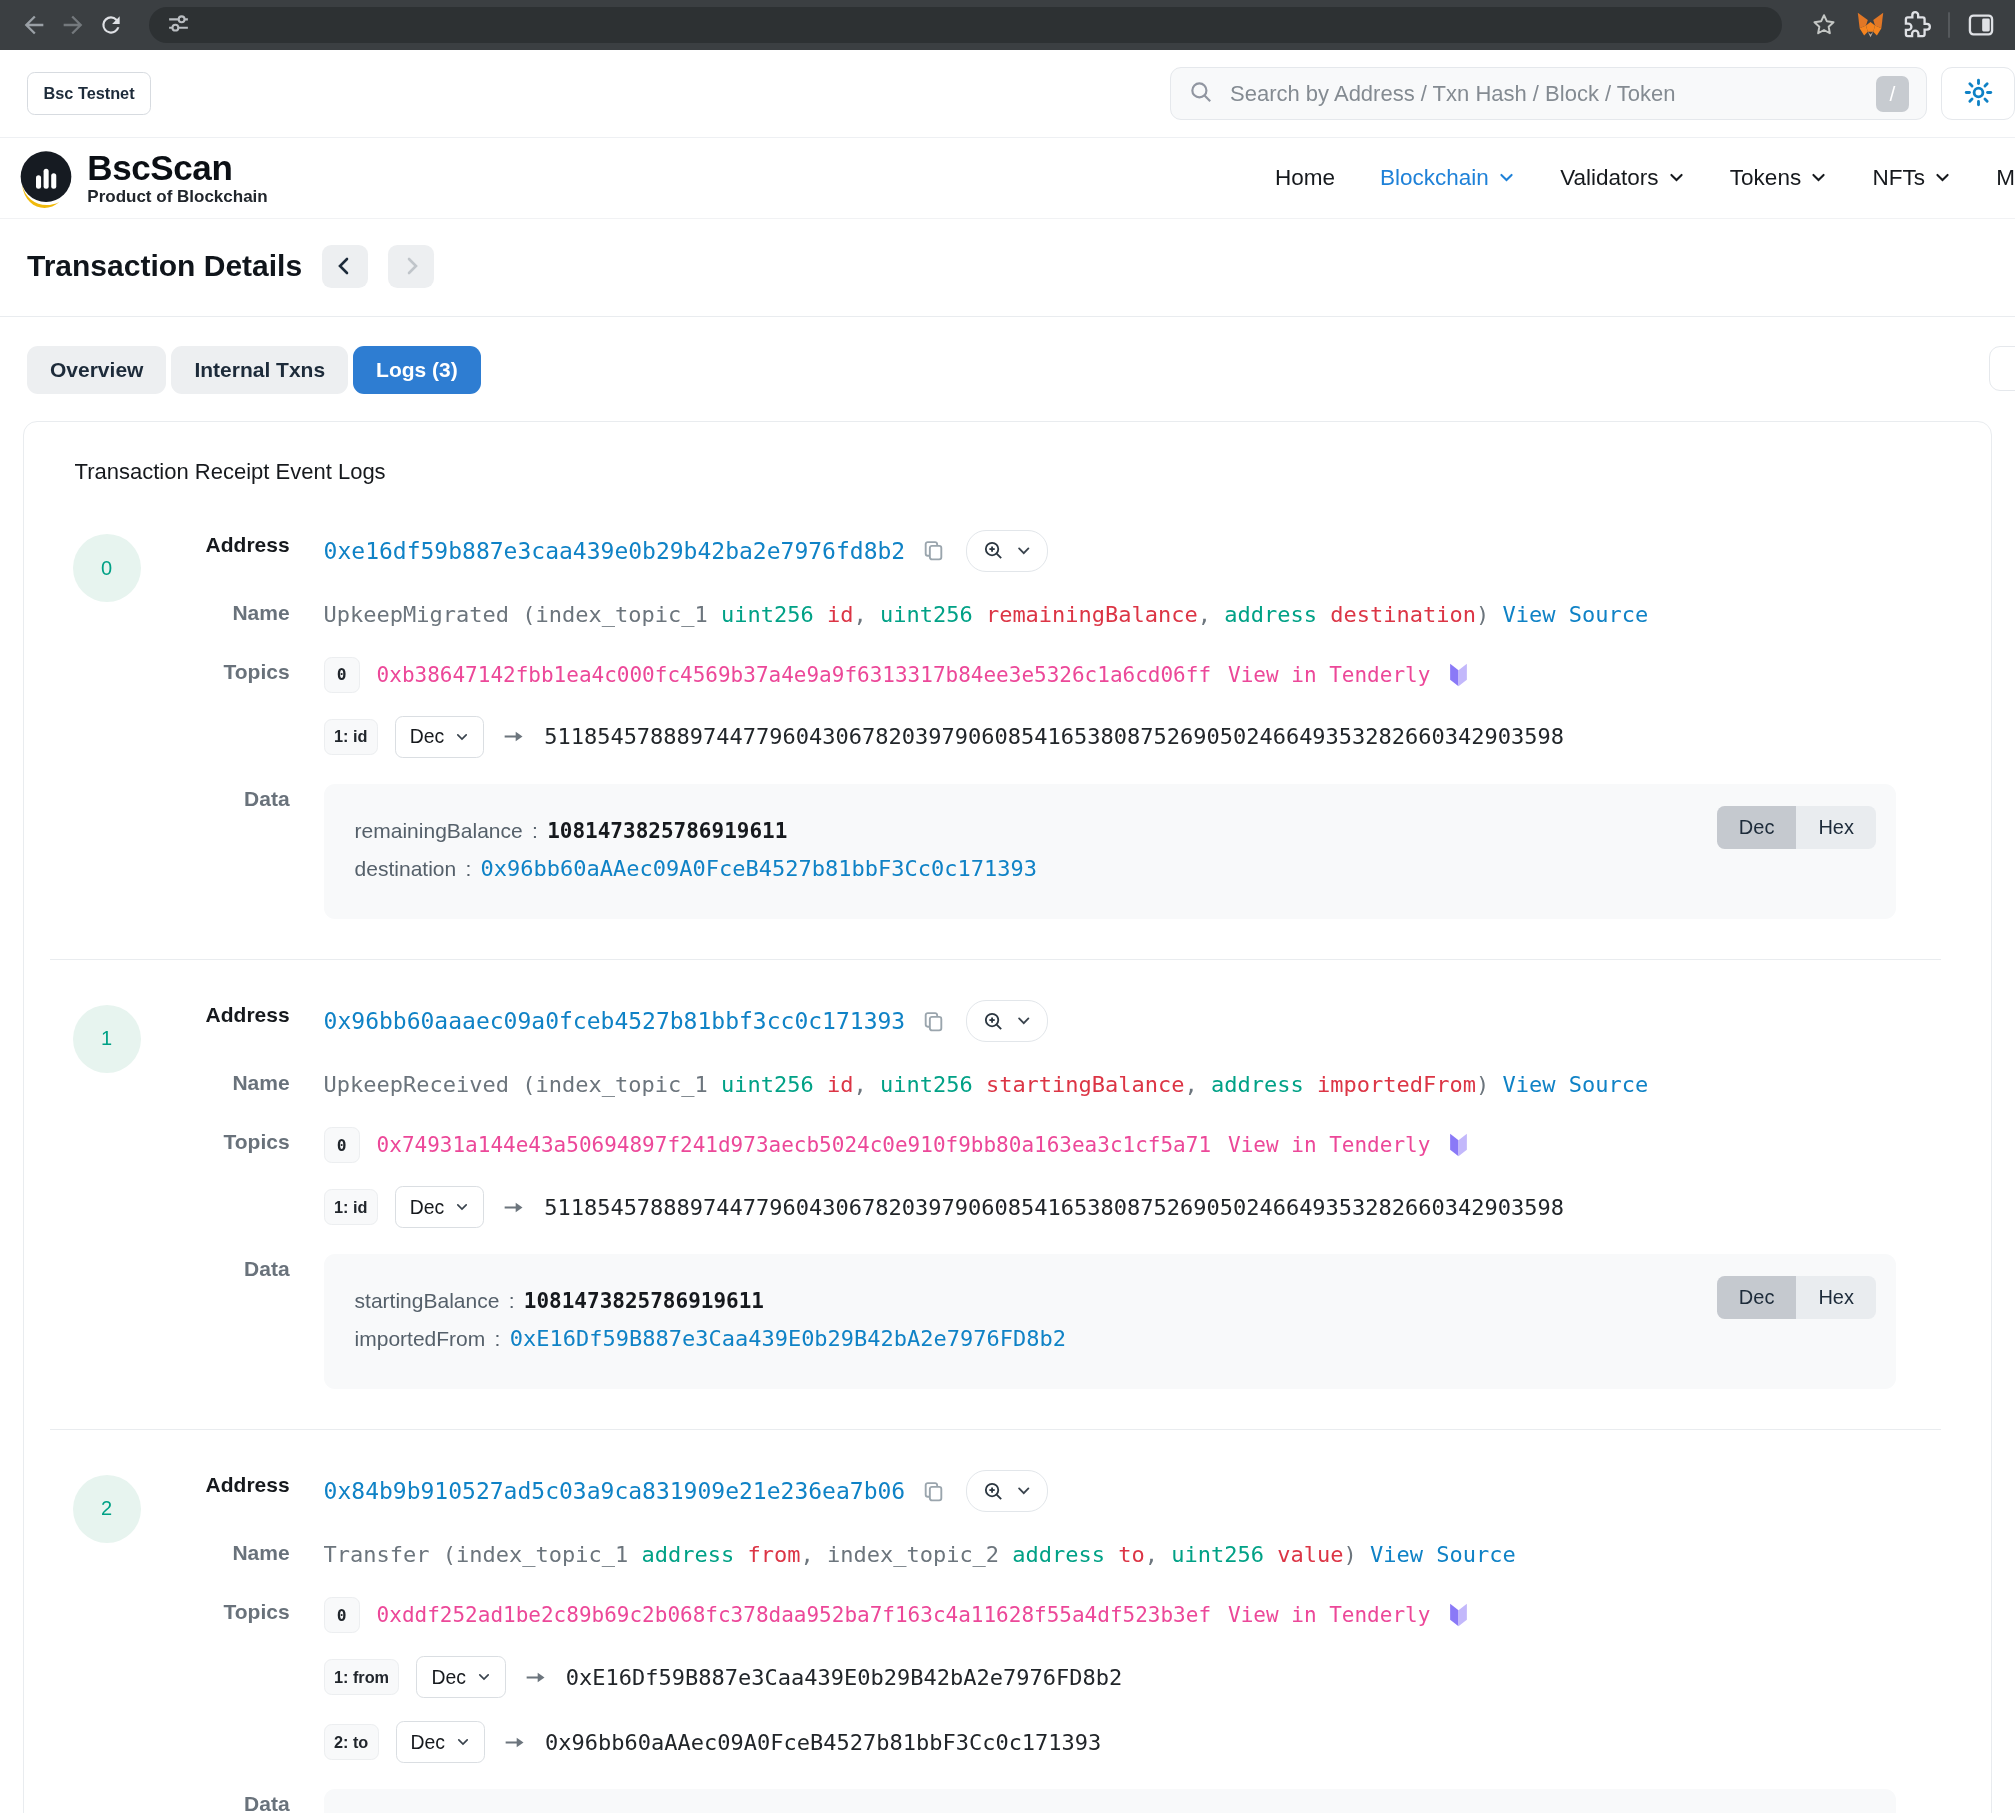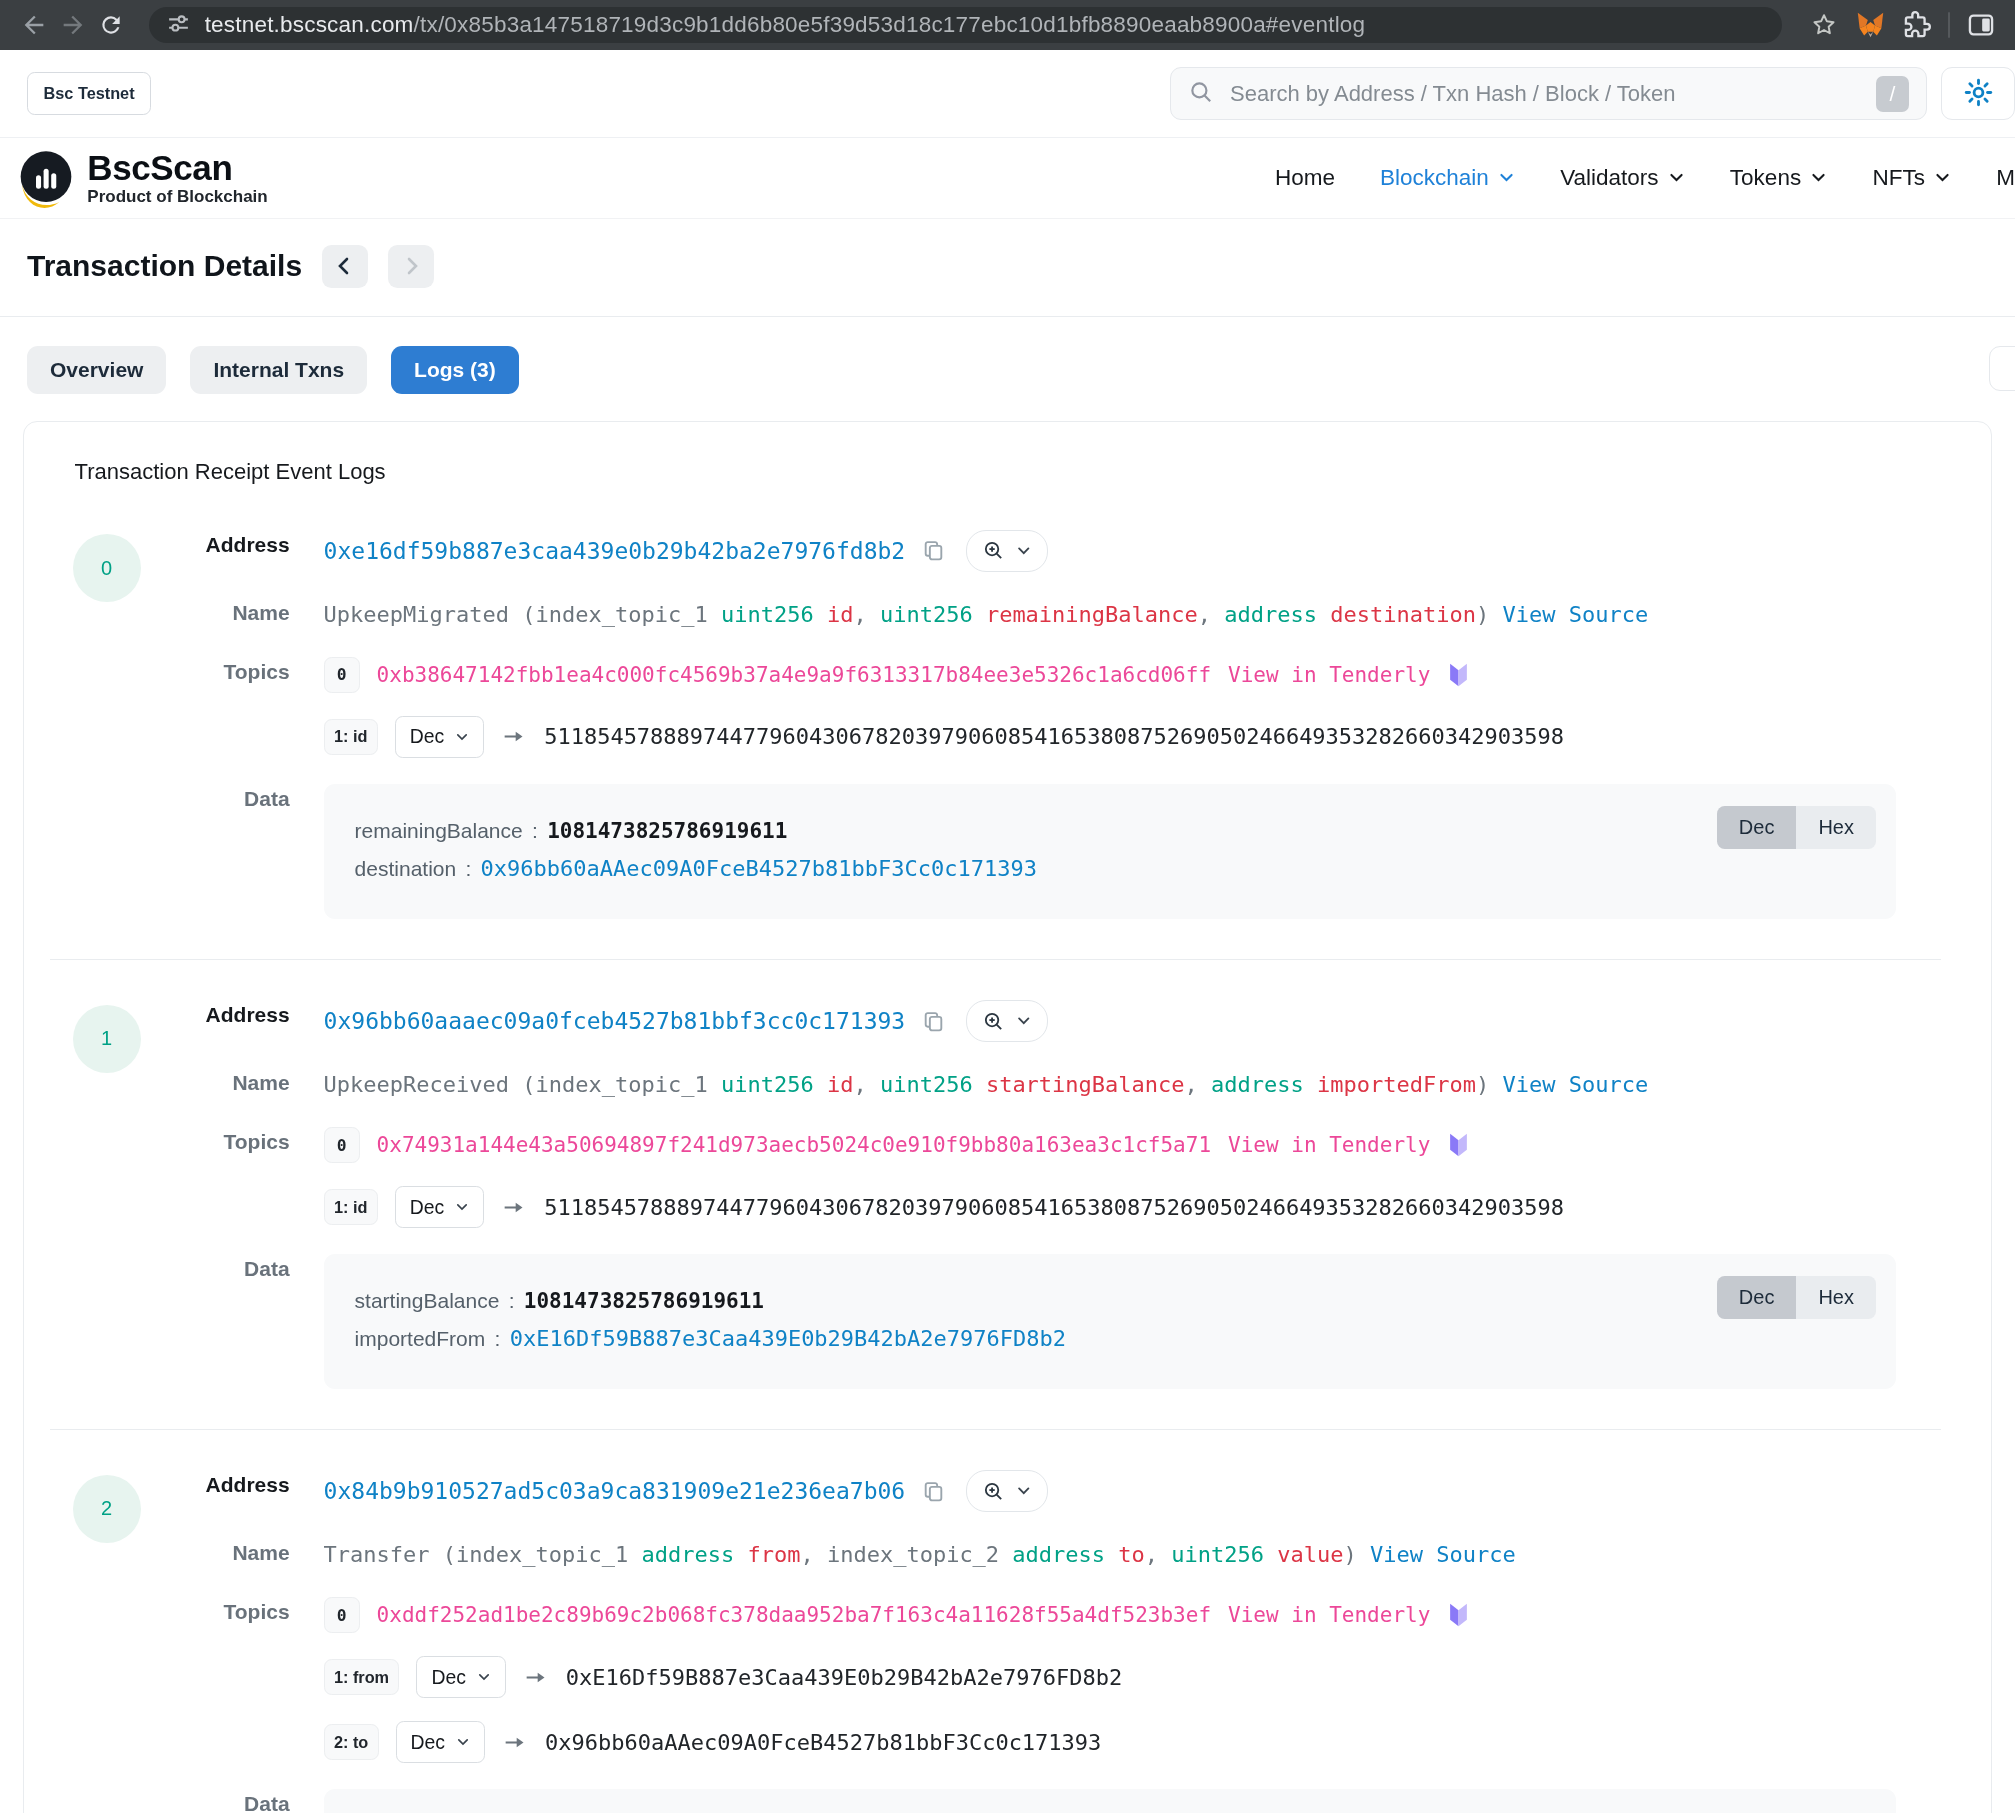--- a/index.html
+++ b/index.html
@@ -41,21 +41,21 @@
   .nav-item { display:flex; align-items:center; gap:9.3px; color:#16191d; cursor:pointer; }
   .nav-item.active { color:#1e81d8; }
 
   
   .title-row { display:flex; align-items:center; gap:12.4px; padding:26px 27px 28px; }
   .page-title { font-size:30px; font-weight:bold; color:#10151b; margin:0; }
   .tchev { width:46px; height:43px; border-radius:9.3px; background:#edeff1; display:flex; align-items:center; justify-content:center; margin-left:7.7px; }
   .rule { height:0.8px; background:#e9ecef; }
 
   
-  .tabs-row { position:relative; display:flex; gap:24px; padding:29px 27px 15.5px; }
+  .tabs-row { position:relative; display:flex; gap:5px; padding:29px 27px 15.5px; }
   .tab { padding:12.4px 23px; border-radius:11px; background:#edeff1; color:#1d2b3a; font-size:21px; font-weight:bold; }
   .tab.active { background:#2e7dd2; color:#fff; }
   .tabs-right-sliver { position:absolute; right:-20px; top:29px; width:46px; height:45px; background:#fff; border:0.8px solid #e5e8ec; border-radius:11px; }
 
   
   .card { margin:11px 23px 0; border:0.8px solid #e9ecef; border-radius:14px; background:#fff; padding:37px 50px 43px 25.6px; }
   .card-title { font-size:22px; color:#16191d; margin:0 0 45px 25px; font-weight:normal; }
 
   .log { position:relative; padding-bottom:40px; margin-bottom:40px; border-bottom:0.8px solid #e9ecef; }
   .log:last-child { border-bottom:none; margin-bottom:0; padding-bottom:7.7px; }
@@ -117,21 +117,20 @@
   </span>
   <div class="url-pill">
     <span>
       <svg width="25" height="25" viewBox="0 0 24 24" fill="none" stroke="#b9bdc1" stroke-width="2">
         <line x1="3" y1="8" x2="21" y2="8"></line>
           <circle cx="15" cy="8" r="2.8" fill="#2d3133"></circle>
         <line x1="3" y1="16" x2="21" y2="16"></line>
           <circle cx="9" cy="16" r="2.8" fill="#2d3133"></circle>
       </svg>
     </span>
-    <span class="url-text"><span class="url-domain">testnet.bscscan.com</span><span class="url-path">/tx/0x85b3a147518719d3c9b1dd6b80e5f39d53d18c177ebc10d1bfb8890eaab8900a#eventlog</span></span>
   </div>
   <div class="chrome-right">
     <span class="bicon">
       <svg width="26" height="26" viewBox="0 0 24 24">
           <path d="M12 3l2.7 5.6 6.1.8-4.5 4.2 1.1 6-5.4-3-5.4 3 1.1-6L3.2 9.4l6.1-.8z" fill="none" stroke="#c4c7c5" stroke-width="1.8" stroke-linejoin="round"></path>
         </svg>
     </span>
     <span class="bicon">
       <svg width="31" height="29" viewBox="0 0 32 32">
         <polygon points="2,2 13,10 11,16 4,19" fill="#e17726"></polygon>

